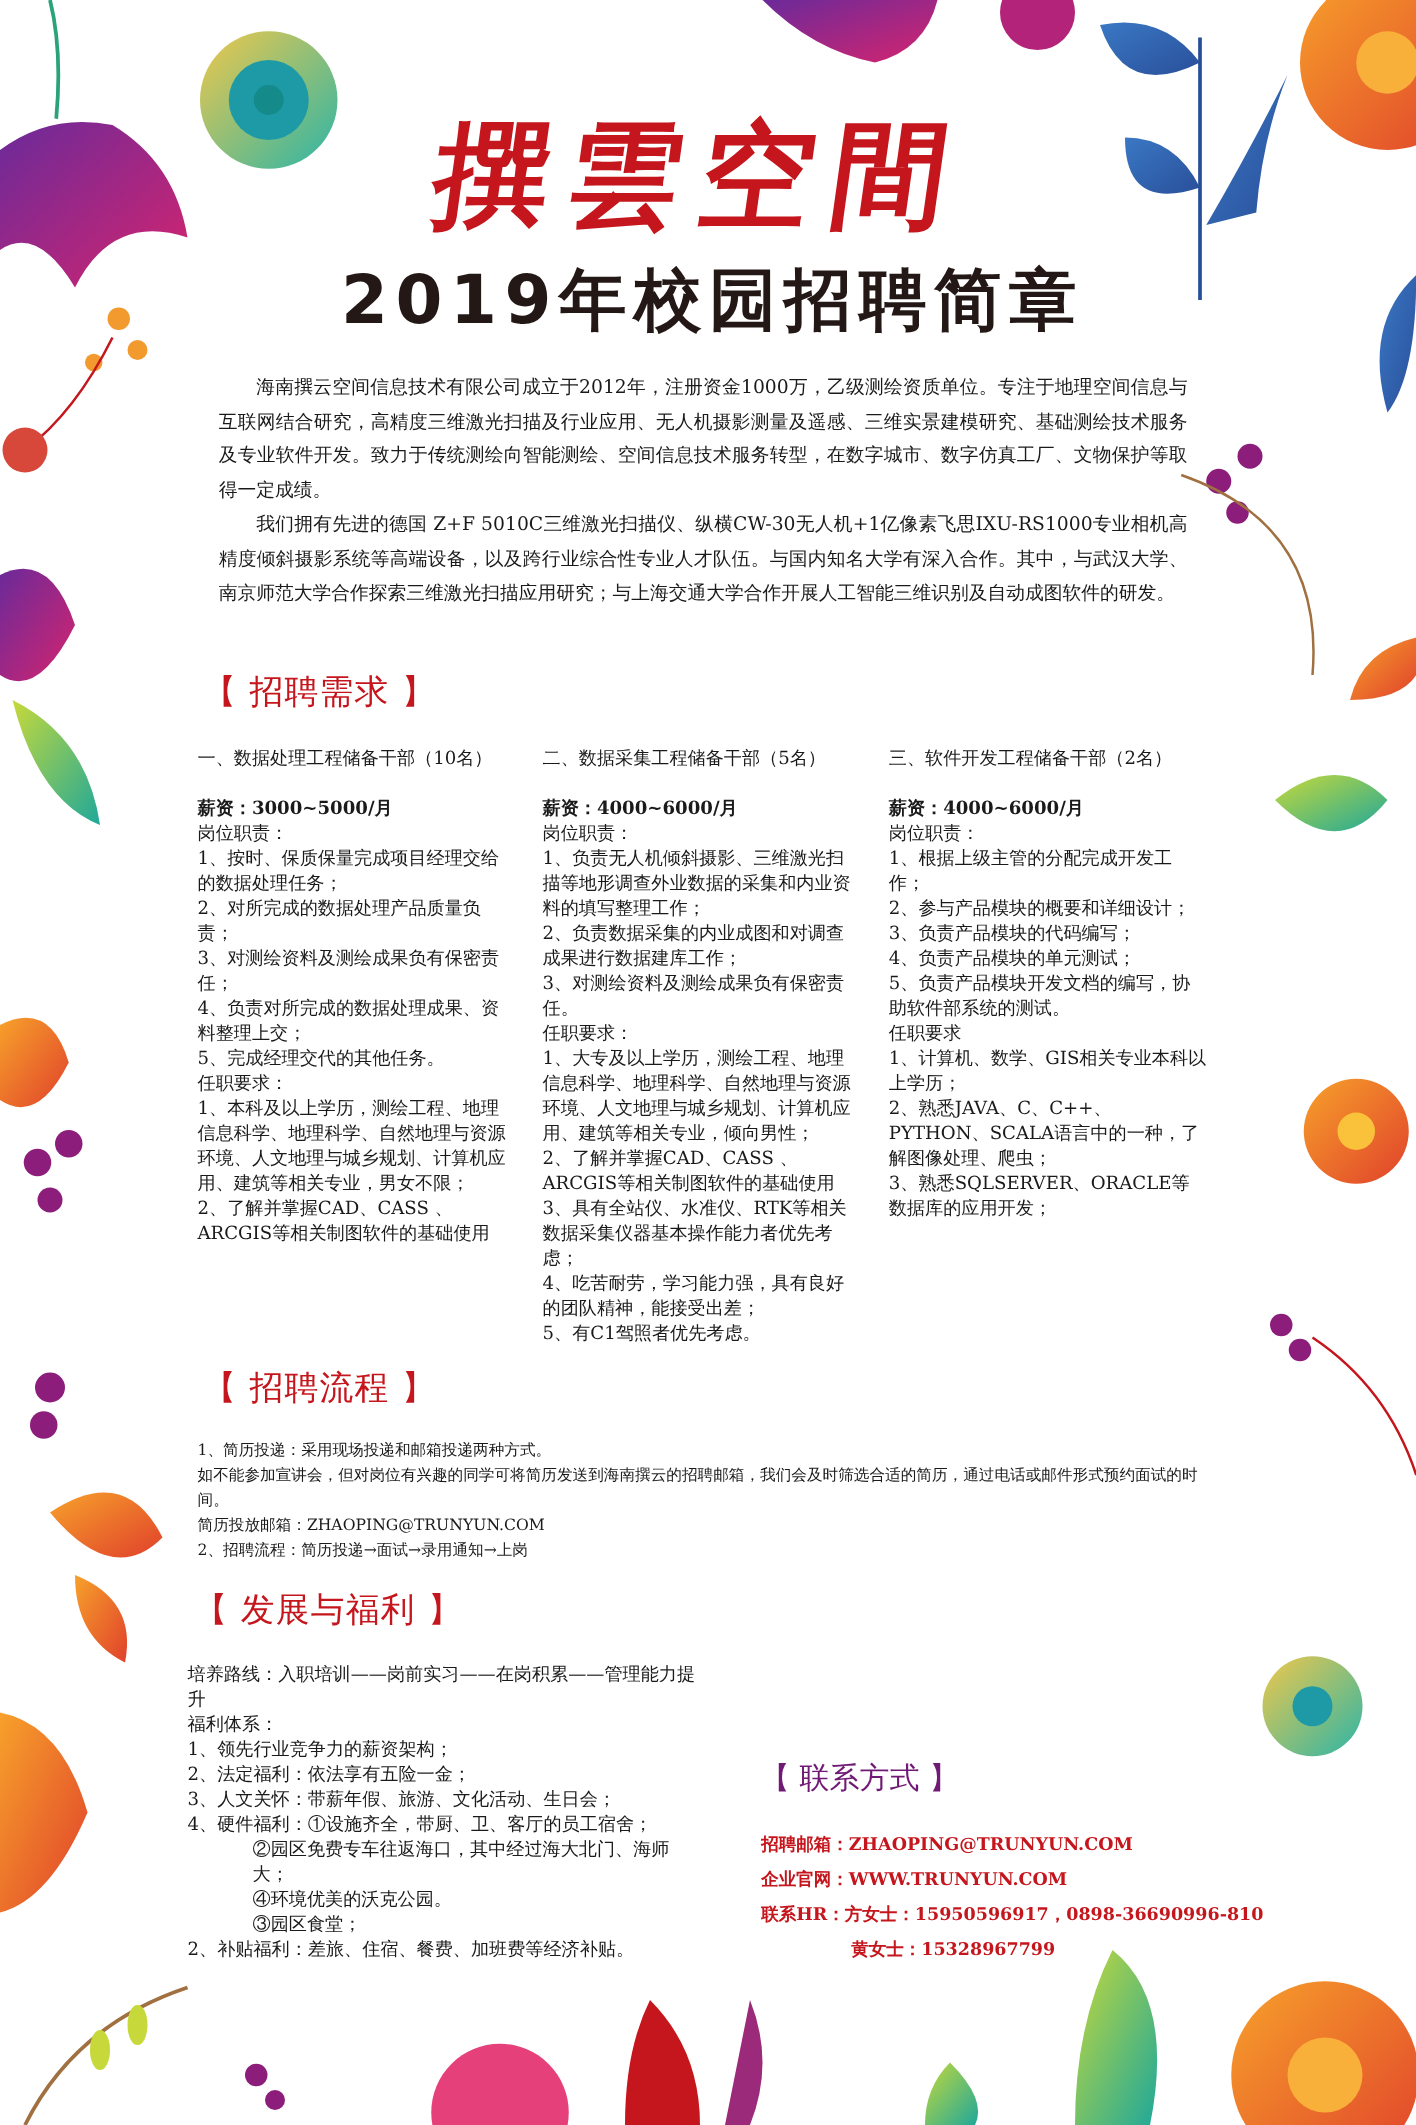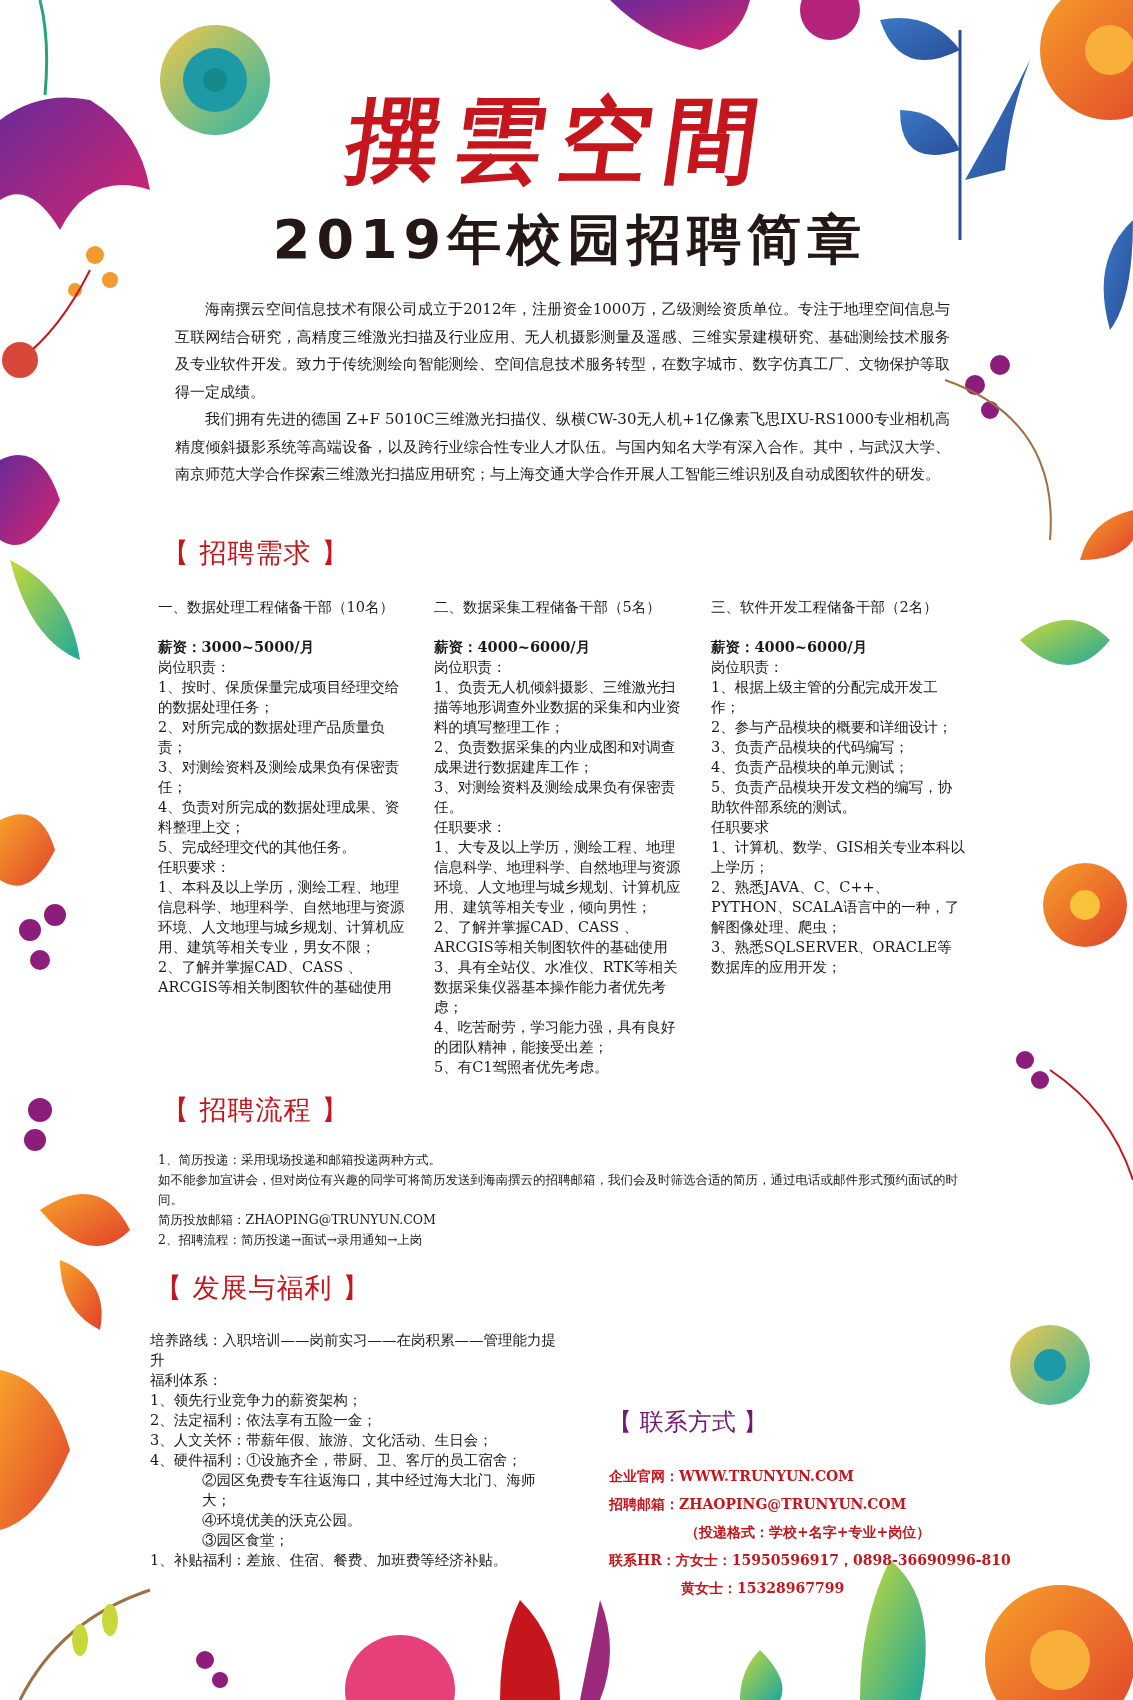--- a/index.html
+++ b/index.html
@@ -188,23 +188,22 @@
 <div class="benefit">
   <div> 培养路线：入职培训——岗前实习——在岗积累——管理能力提升</div>
   <div>福利体系：</div>
   <div>1、领先行业竞争力的薪资架构；</div>
   <div>2、法定福利：依法享有五险一金；</div>
   <div>3、人文关怀：带薪年假、旅游、文化活动、生日会；</div>
   <div>4、硬件福利：①设施齐全，带厨、卫、客厅的员工宿舍；</div>
   <div class="ind">②园区免费专车往返海口，其中经过海大北门、海师大；</div>
   <div class="ind">④环境优美的沃克公园。</div>
   <div class="ind">③园区食堂；</div>
-  <div>1、补贴福利：差旅、住宿、餐费、加班费等经济补贴。</div>
+  <div>2、补贴福利：差旅、住宿、餐费、加班费等经济补贴。</div>
 </div>
 
 <div class="contact-head">【 联系方式 】</div>
 <div class="contact">
+  <div>招聘邮箱：ZHAOPING@TRUNYUN.COM</div>
   <div>企业官网：WWW.TRUNYUN.COM</div>
-  <div>招聘邮箱：ZHAOPING@TRUNYUN.COM</div>
-  <div class="ind">（投递格式：学校+名字+专业+岗位）</div>
   <div>联系HR：方女士：15950596917，0898-36690996-810</div>
   <div class="ind2">黄女士：15328967799</div>
 </div>
 
 </body></html>

